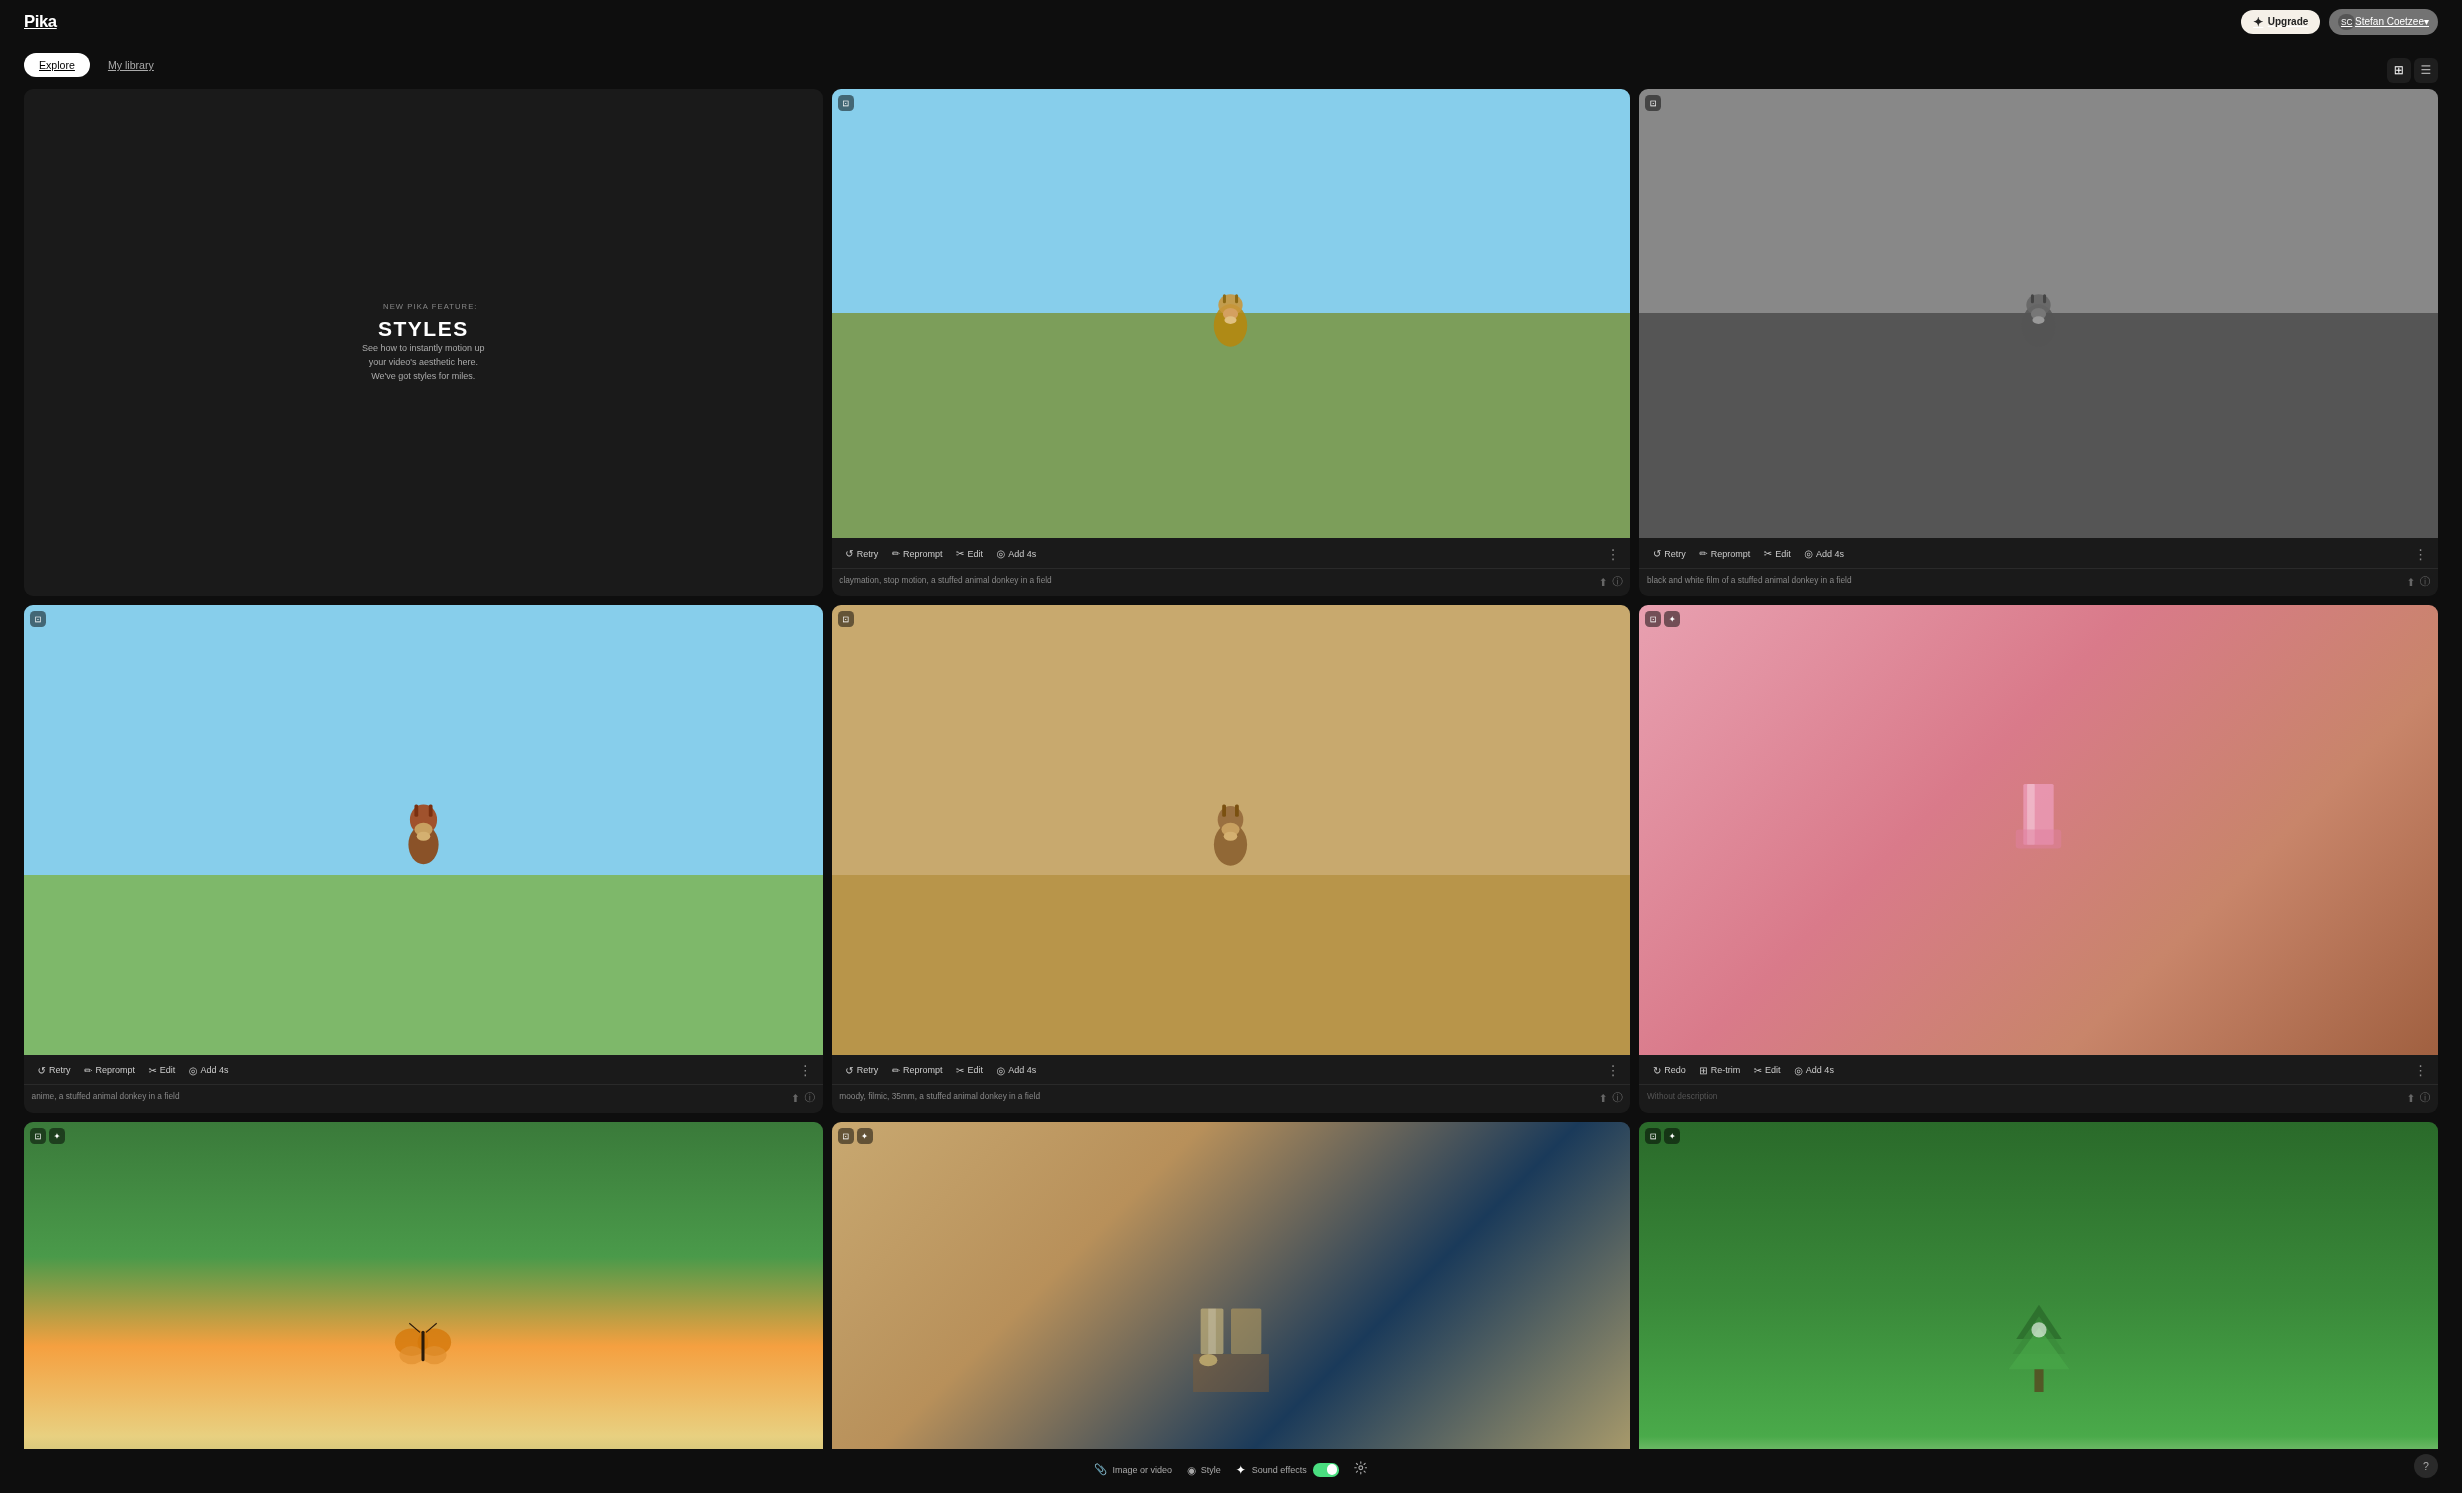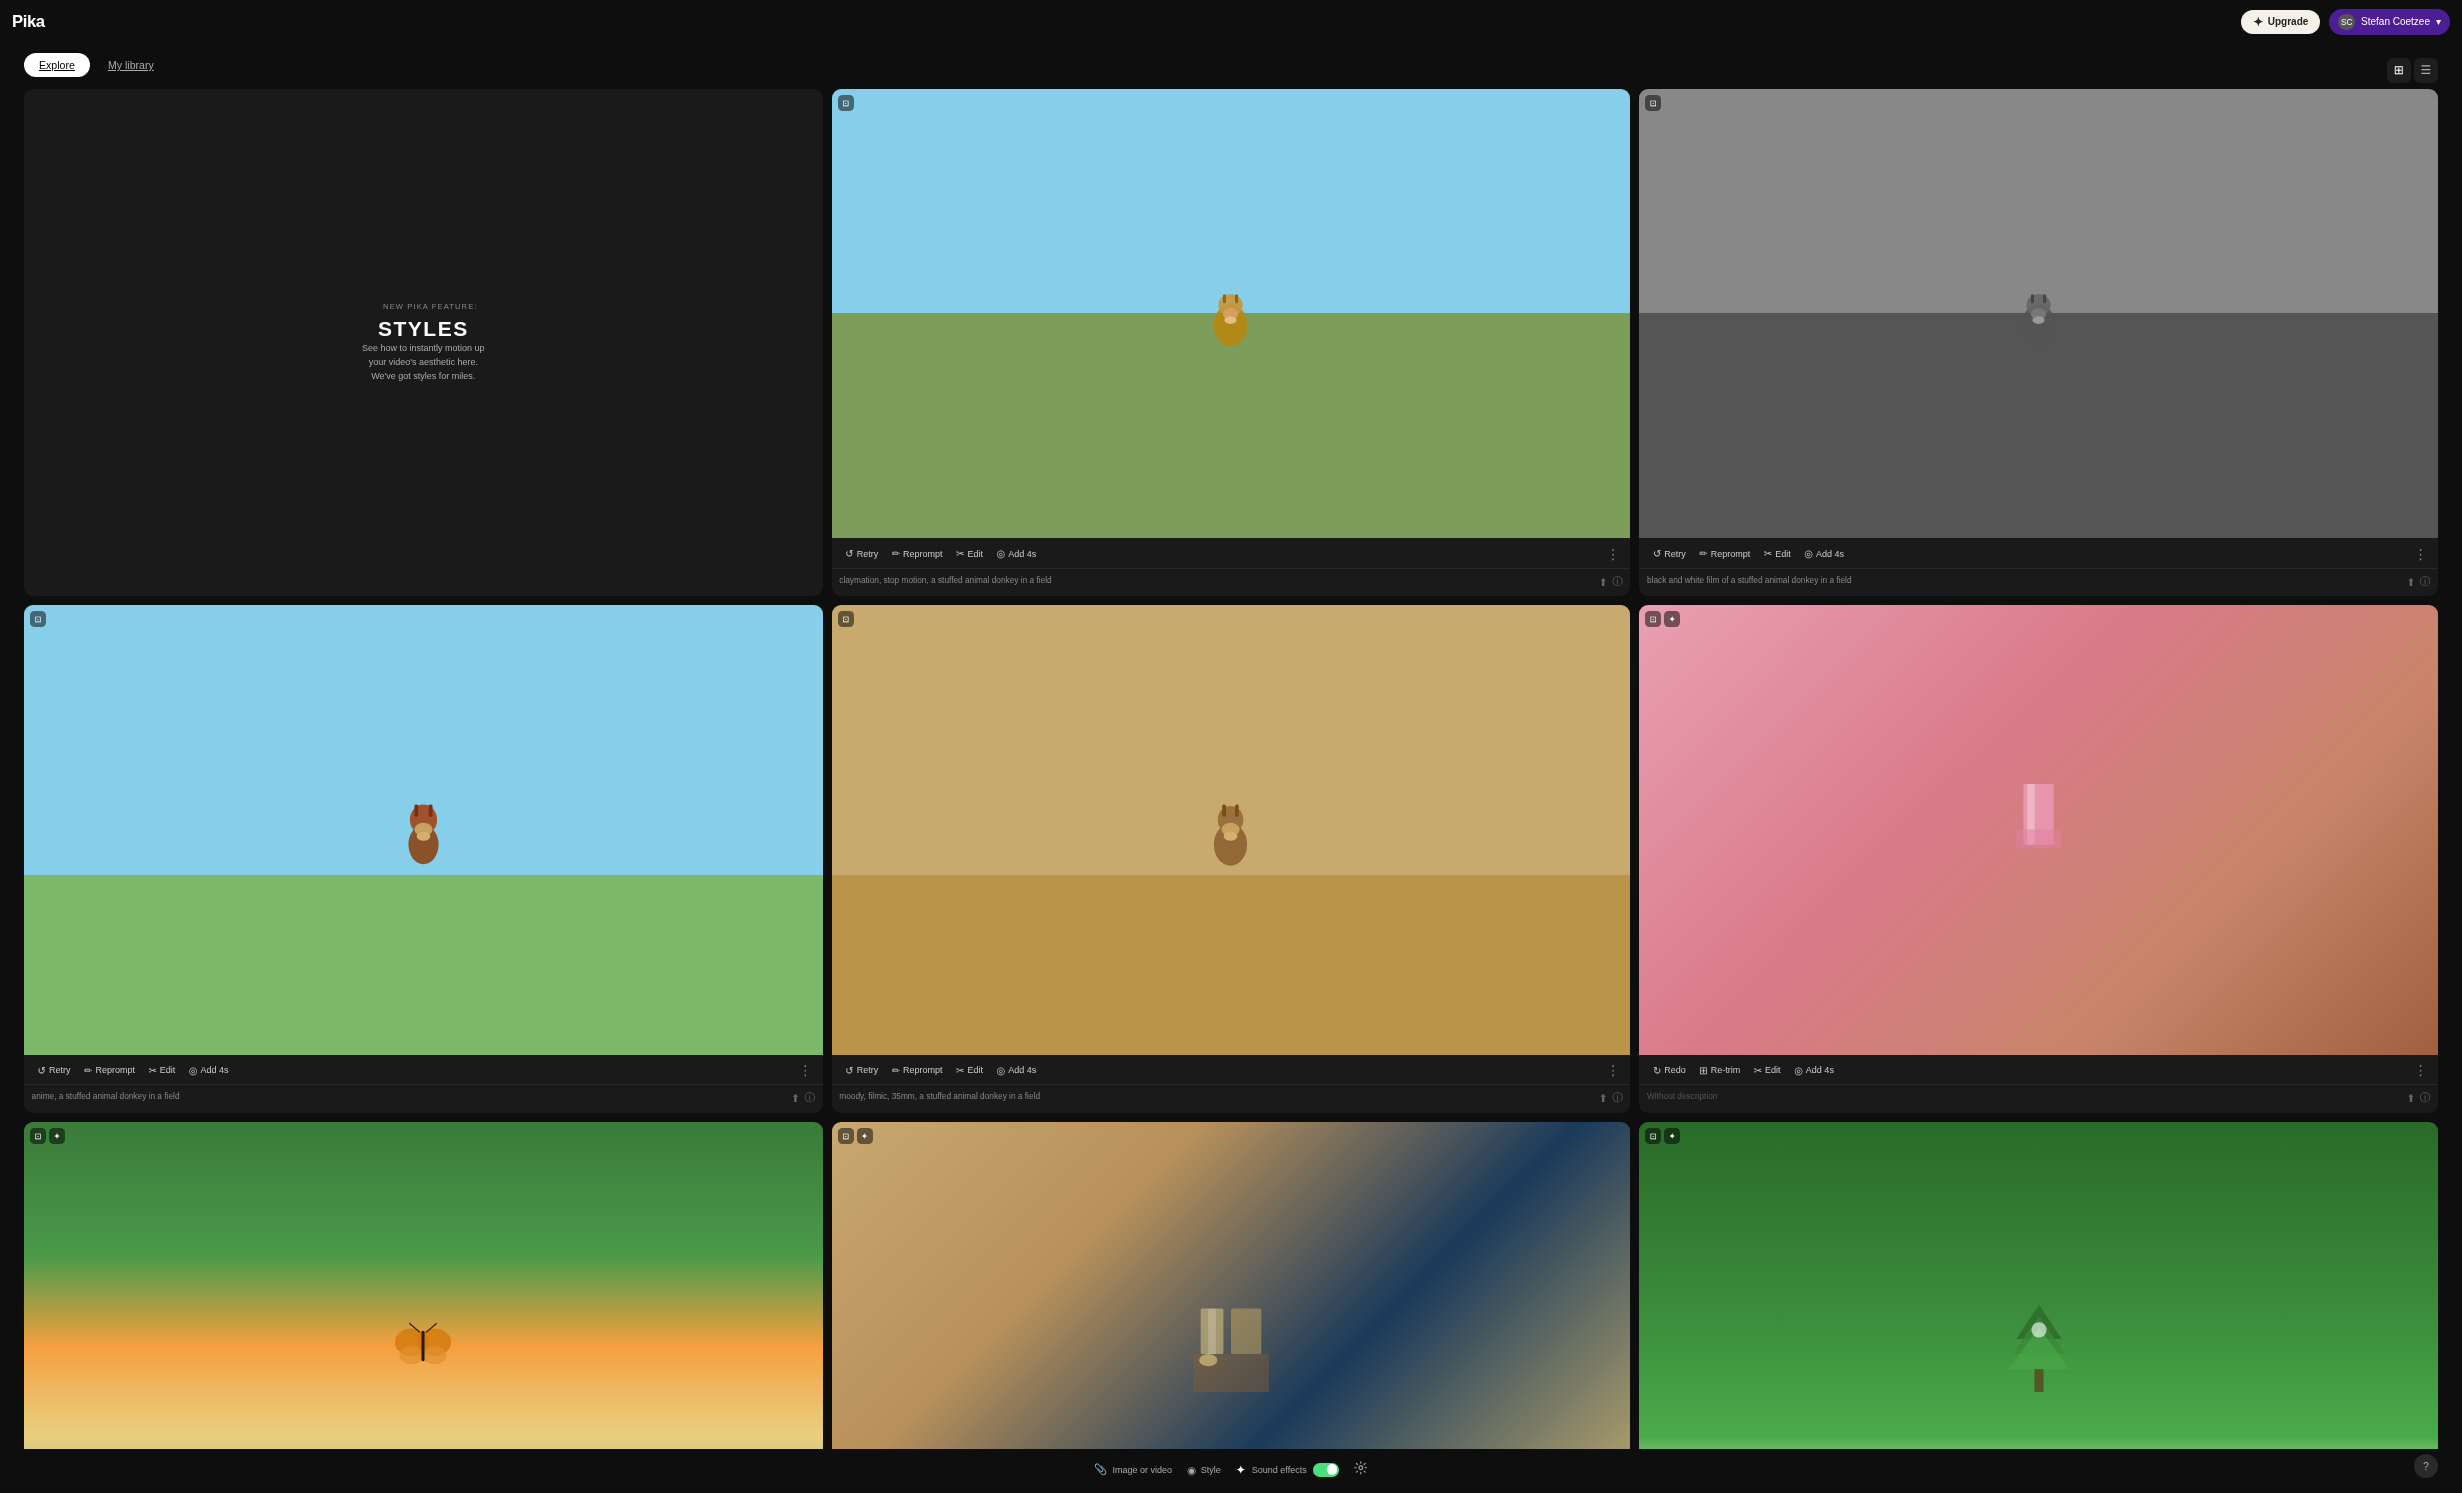--- a/index.html
+++ b/index.html
@@ -9,27 +9,28 @@
       font-family: -apple-system, BlinkMacSystemFont, 'Segoe UI', sans-serif;
       min-height: 100vh;
       overflow-x: hidden;
     }
 
     
     .header {
       display: flex;
       align-items: center;
       justify-content: space-between;
-      padding: 9px 12px;
+      padding: 9px 24px;
       position: fixed;
       top: 0;
       left: 0;
       right: 0;
       z-index: 100;
       background: #0e0e0e;
+      text-decoration: underline;
     }
     .logo {
       font-size: 16.7px;
       font-weight: 700;
       color: #fff;
       letter-spacing: -0.4px;
     }
     .header-right {
       display: flex;
       align-items: center;
@@ -48,22 +49,21 @@
       font-weight: 600;
       cursor: pointer;
     }
     .upgrade-btn .plus-icon {
       font-size: 12px;
       font-weight: 700;
     }
     .user-btn {
       display: flex;
       align-items: center;
-      gap: 6px;
-      background: #4c1d95;
+      background: #737373;
       border: none;
       border-radius: 15px;
       padding: 4.5px 9px;
       color: #fff;
       font-size: 10px;
       cursor: pointer;
     }
     .user-avatar {
       width: 16.7px;
       height: 16.7px;

